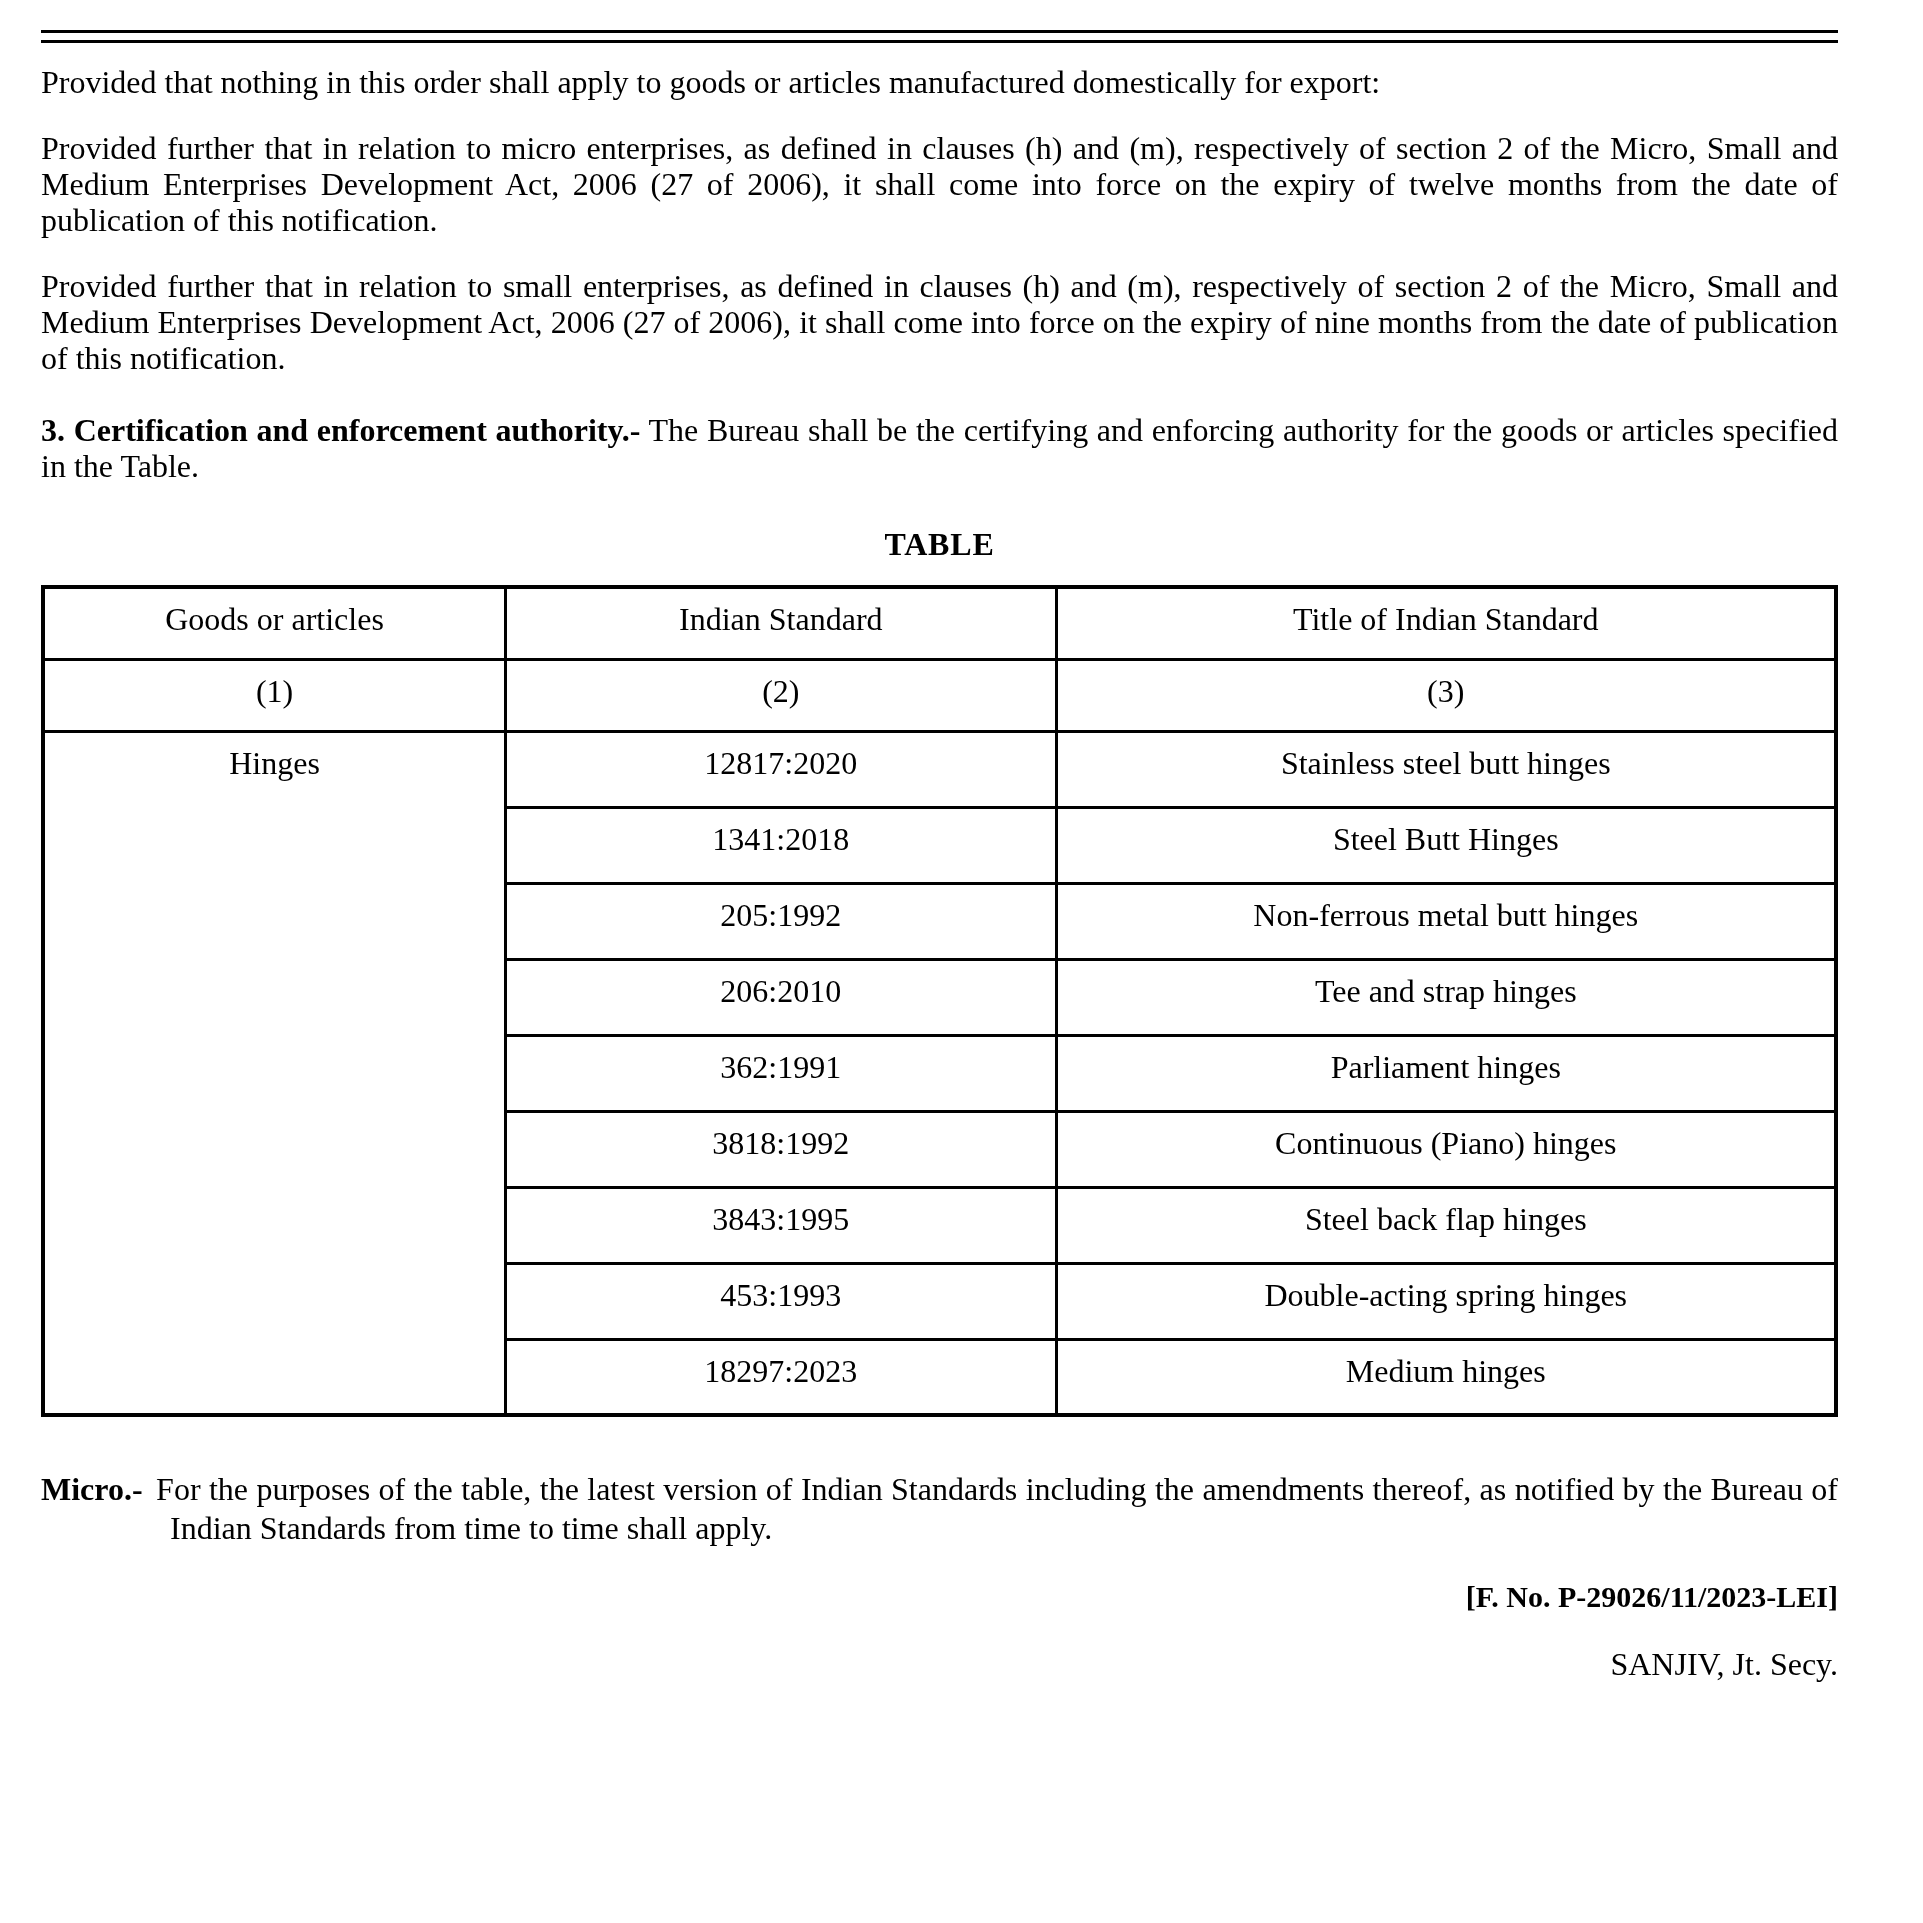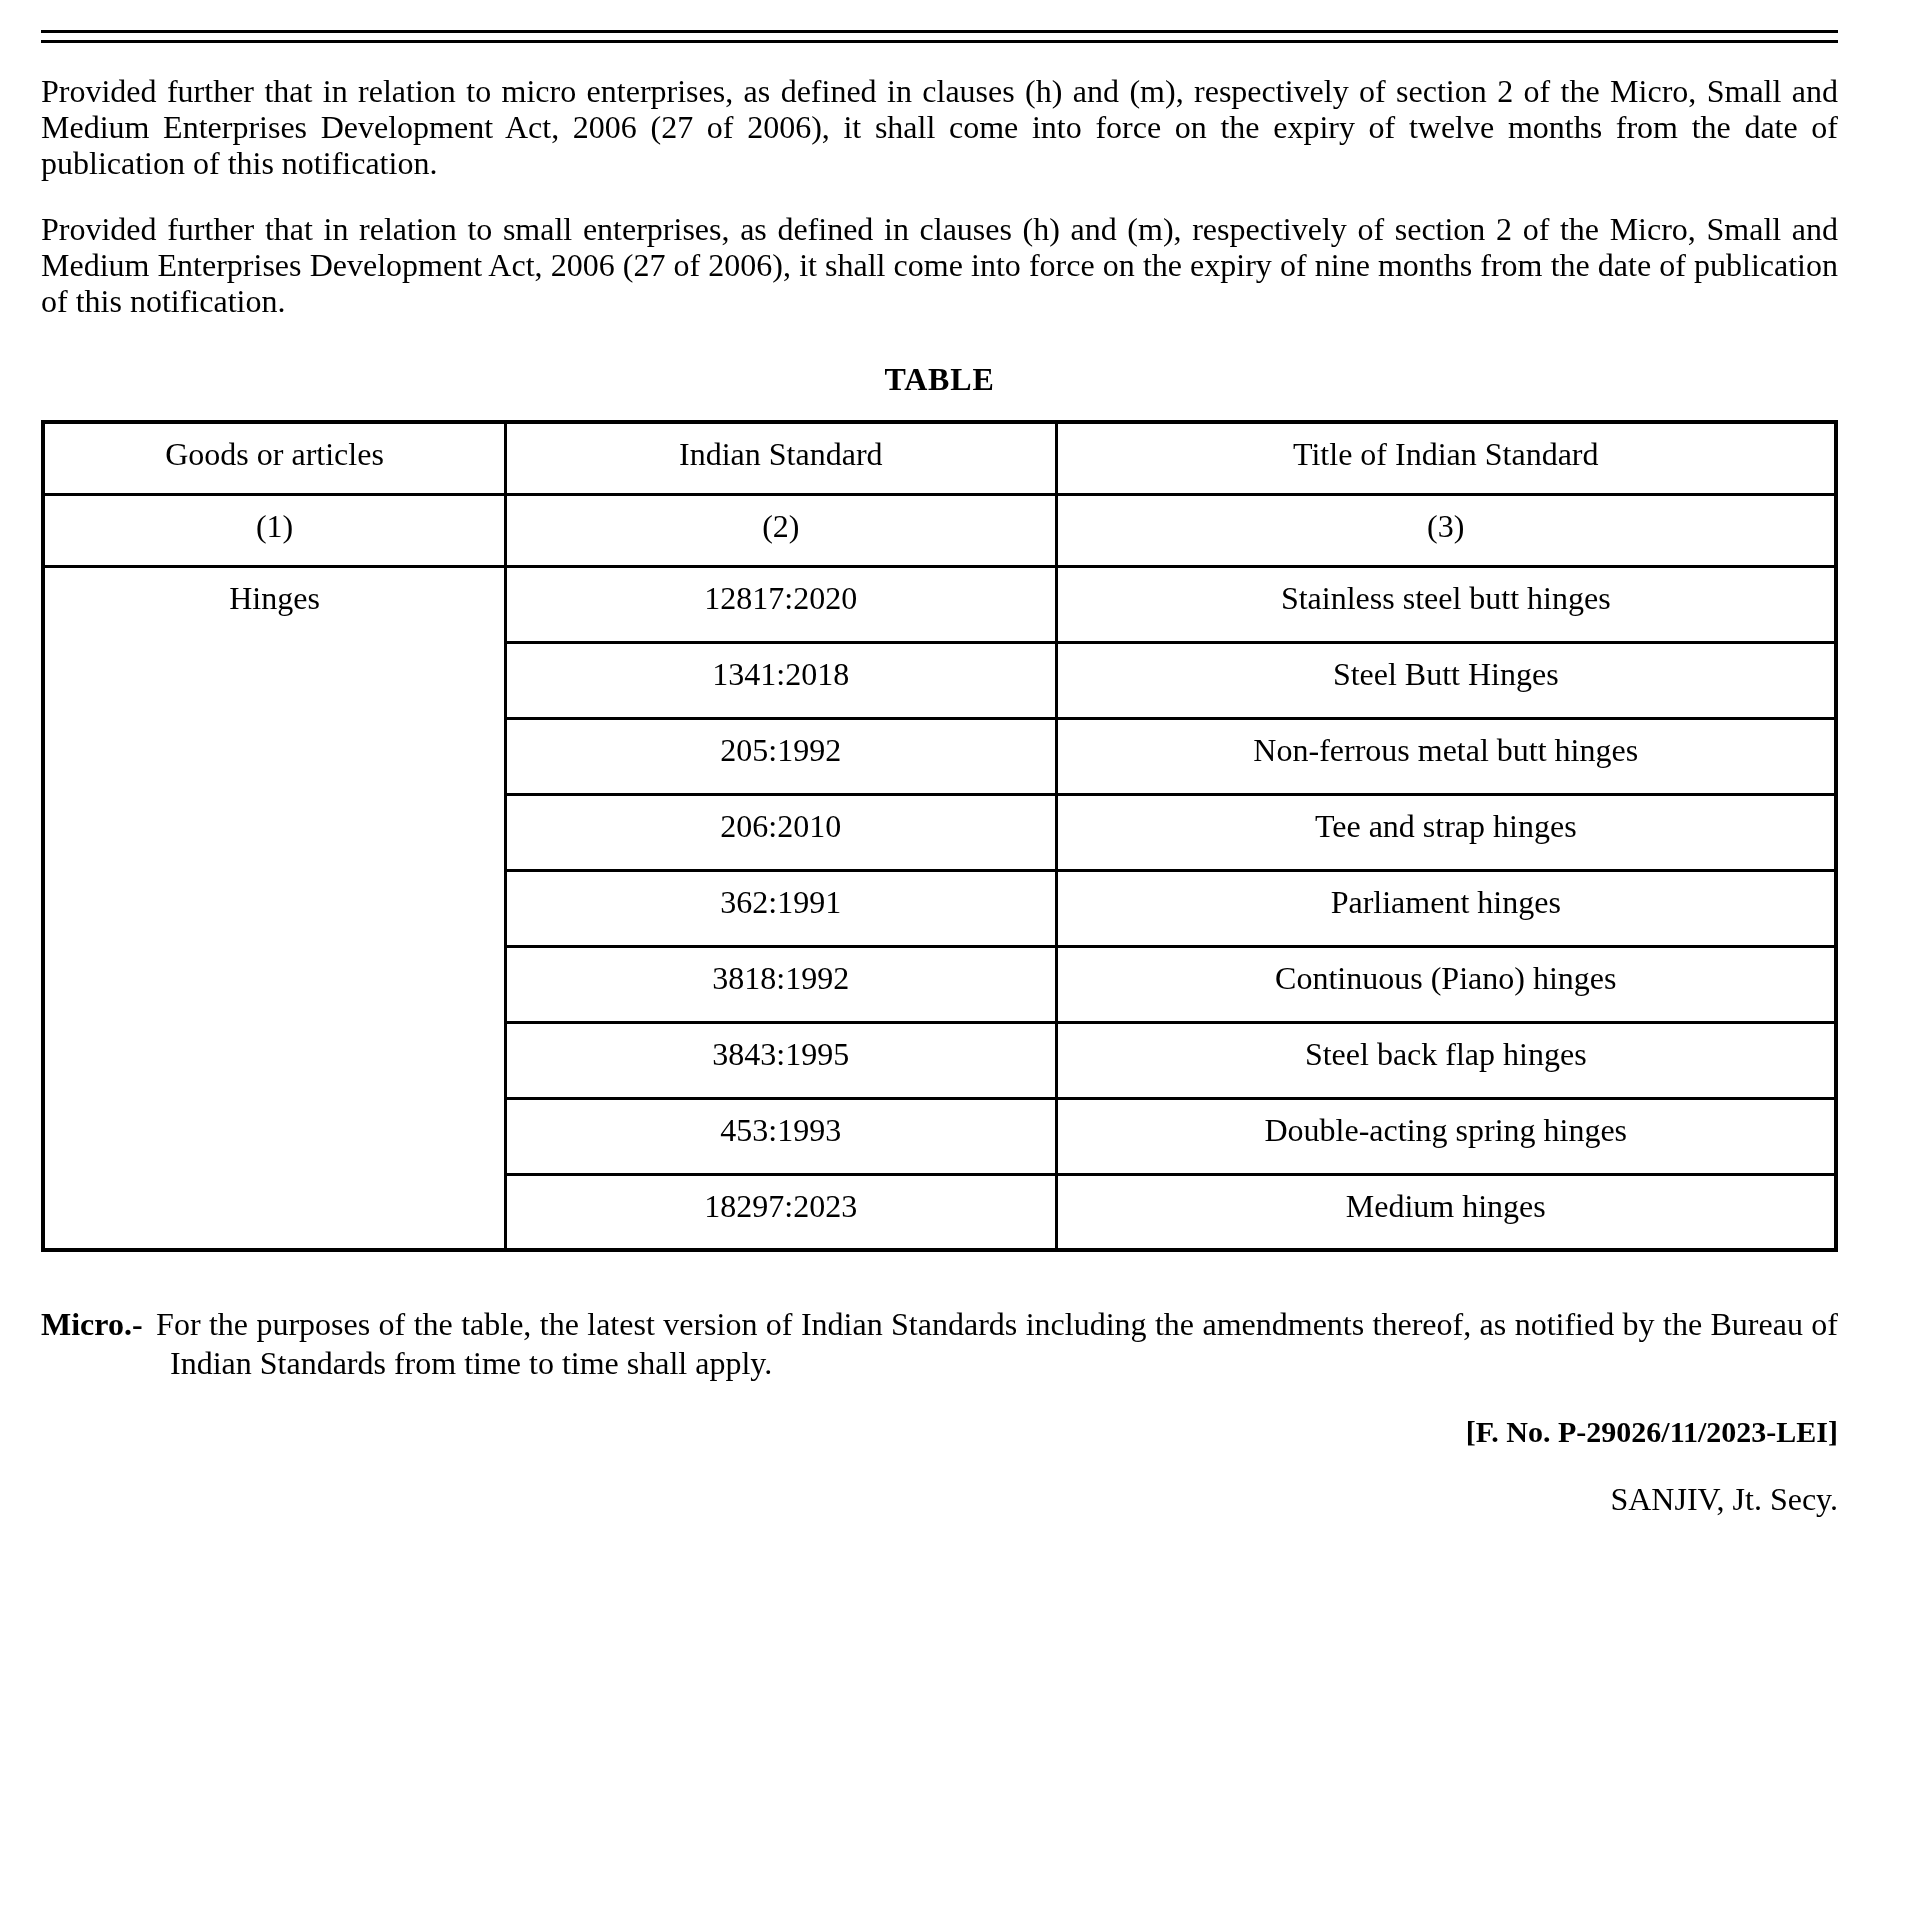--- a/index.html
+++ b/index.html
@@ -107,23 +107,25 @@
   }
 </style>
 </head>
 <body>
 
 <div class="page">
 
 
   <div class="double-rule"></div>
 
+  <p class="para first">Provided that nothing in this order shall apply to goods or articles manufactured domestically for export:</p>
   <p class="para">Provided further that in relation to micro enterprises, as defined in clauses (h) and (m), respectively of section 2 of the Micro, Small and Medium Enterprises Development Act, 2006 (27 of 2006), it shall come into force on the expiry of twelve months from the date of publication of this notification.</p>
   <p class="para">Provided further that in relation to small enterprises, as defined in clauses (h) and (m), respectively of section 2 of the Micro, Small and Medium Enterprises Development Act, 2006 (27 of 2006), it shall come into force on the expiry of nine months from the date of publication of this notification.</p>
 
+  <p class="section"><b>3. Certification and enforcement authority.-</b> <span>The Bureau shall be the certifying and enforcing authority for the goods or articles specified in the Table.</span></p>
 
 
   <div class="table-title">TABLE</div>
 
   <table class="standards">
     <colgroup>
         <col class="c1">
         <col class="c2">
         <col class="c3">
       </colgroup>

